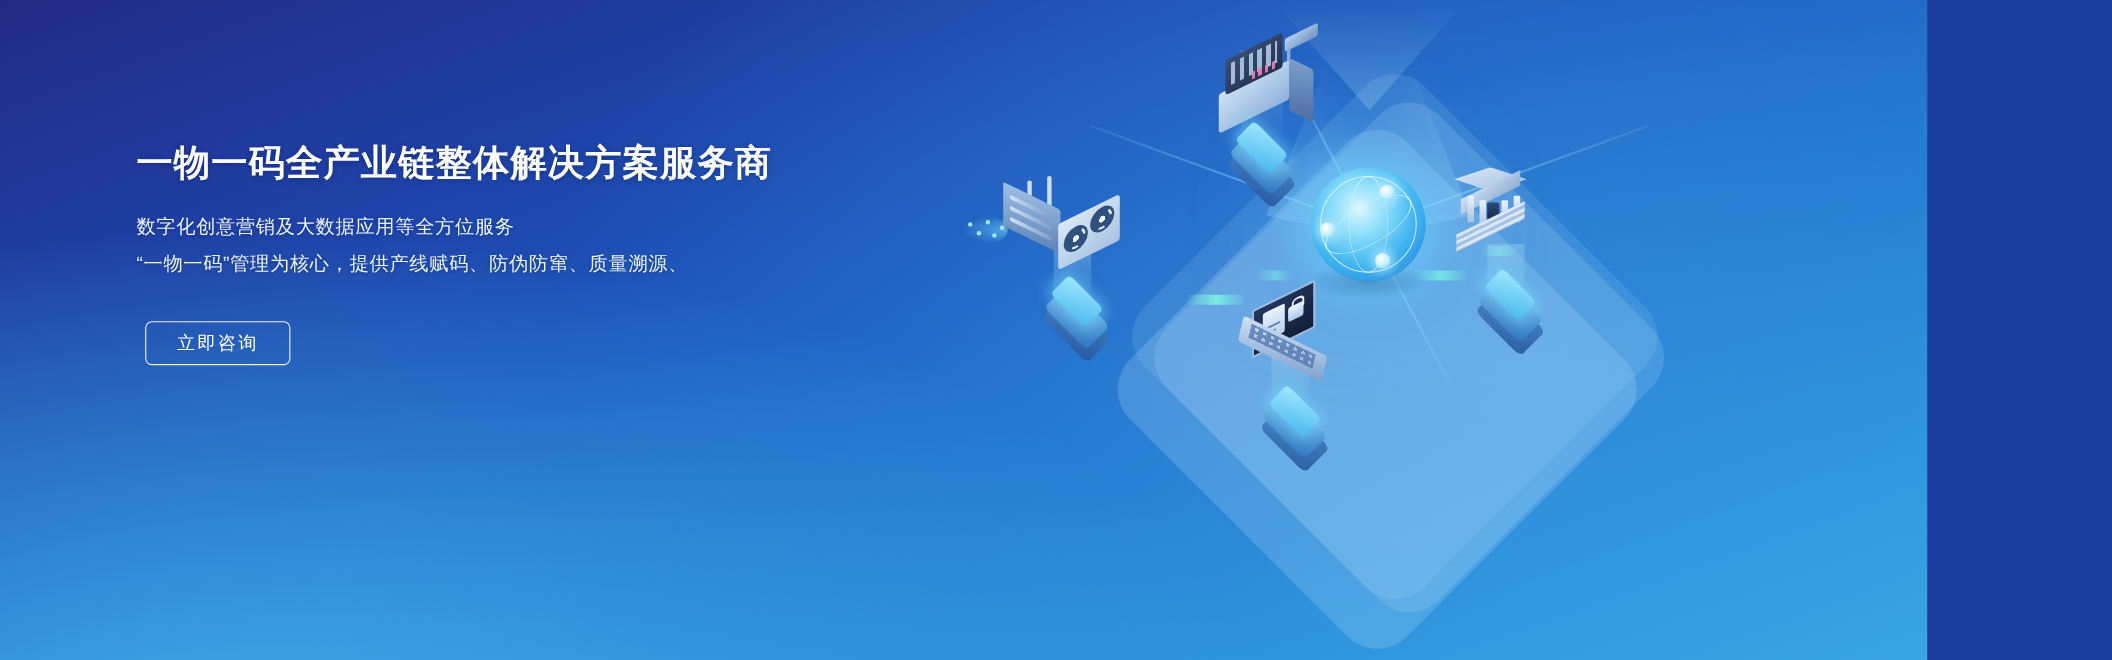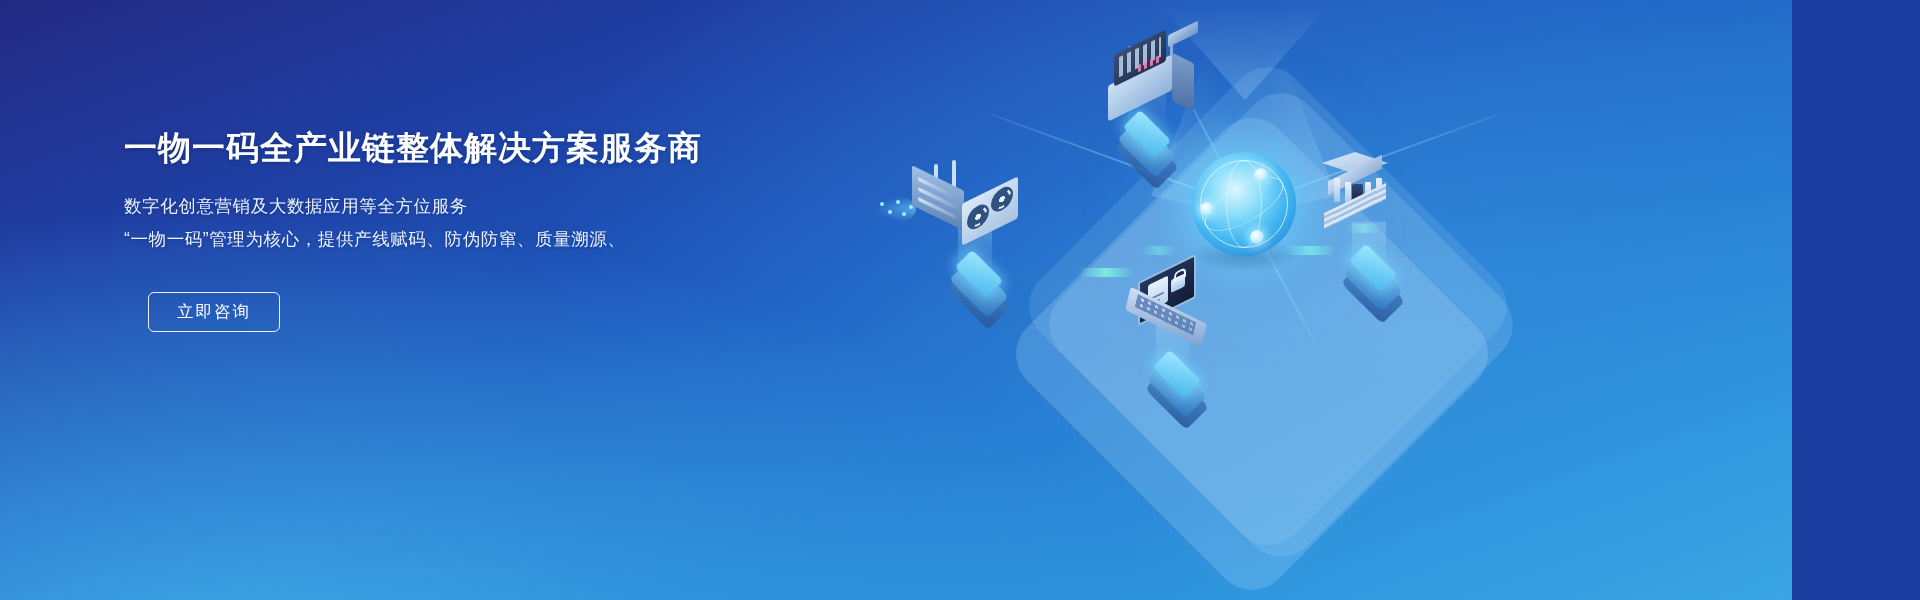--- a/index.html
+++ b/index.html
@@ -7,39 +7,38 @@
     width:1920px;height:600px;overflow:hidden;
     font-family:"Liberation Sans","DejaVu Sans",sans-serif;
     background:#1b3fa0;
   }
   .banner{
     position:relative;width:1752px;height:600px;overflow:hidden;
     background:
       radial-gradient(ellipse 1400px 900px at 78% 52%, rgba(60,150,225,.55) 0%, rgba(60,150,225,0) 62%),
       radial-gradient(ellipse 1500px 780px at 12% 118%, rgba(72,186,238,.85) 0%, rgba(72,186,238,0) 64%),
       linear-gradient(160deg,#232a83 0%,#1f3fa4 22%,#1c58bd 44%,#2079cf 66%,#2b97dd 84%,#3aa9e2 100%);
-    padding-left: 40px;
   }
 
   
   .copy{position:absolute;left:124px;top:128px;width:640px;}
   .headline{
     font-size:33px;font-weight:bold;color:#ffffff;letter-spacing:1px;
     line-height:1.2;margin:0 0 22px 0;white-space:nowrap;
     text-shadow:0 1px 5px rgba(6,22,70,.35);
   }
   .sub{
     font-size:17.5px;color:#eaf3fd;line-height:33px;margin:0;
     letter-spacing:.6px;font-weight:normal;
     text-shadow:0 1px 3px rgba(6,22,70,.28);
   }
   .sub span{display:block;}
   .cta{
     display:flex;align-items:center;justify-content:center;
-    width:132px;height:40px;margin-top:36px;margin-left:24px;
+    width:132px;height:40px;margin-top:36px;margin-left:8px;
     border:1.6px solid rgba(255,255,255,.92);border-radius:6px;
     color:#ffffff;font-size:16.5px;letter-spacing:2px;
     background:transparent;cursor:pointer;box-sizing:border-box;
   }
 
   
   .art{position:absolute;left:860px;top:0;width:1060px;height:600px;}
 
   
   .plate{position:absolute;transform:rotate(45deg);border-radius:38px;}

